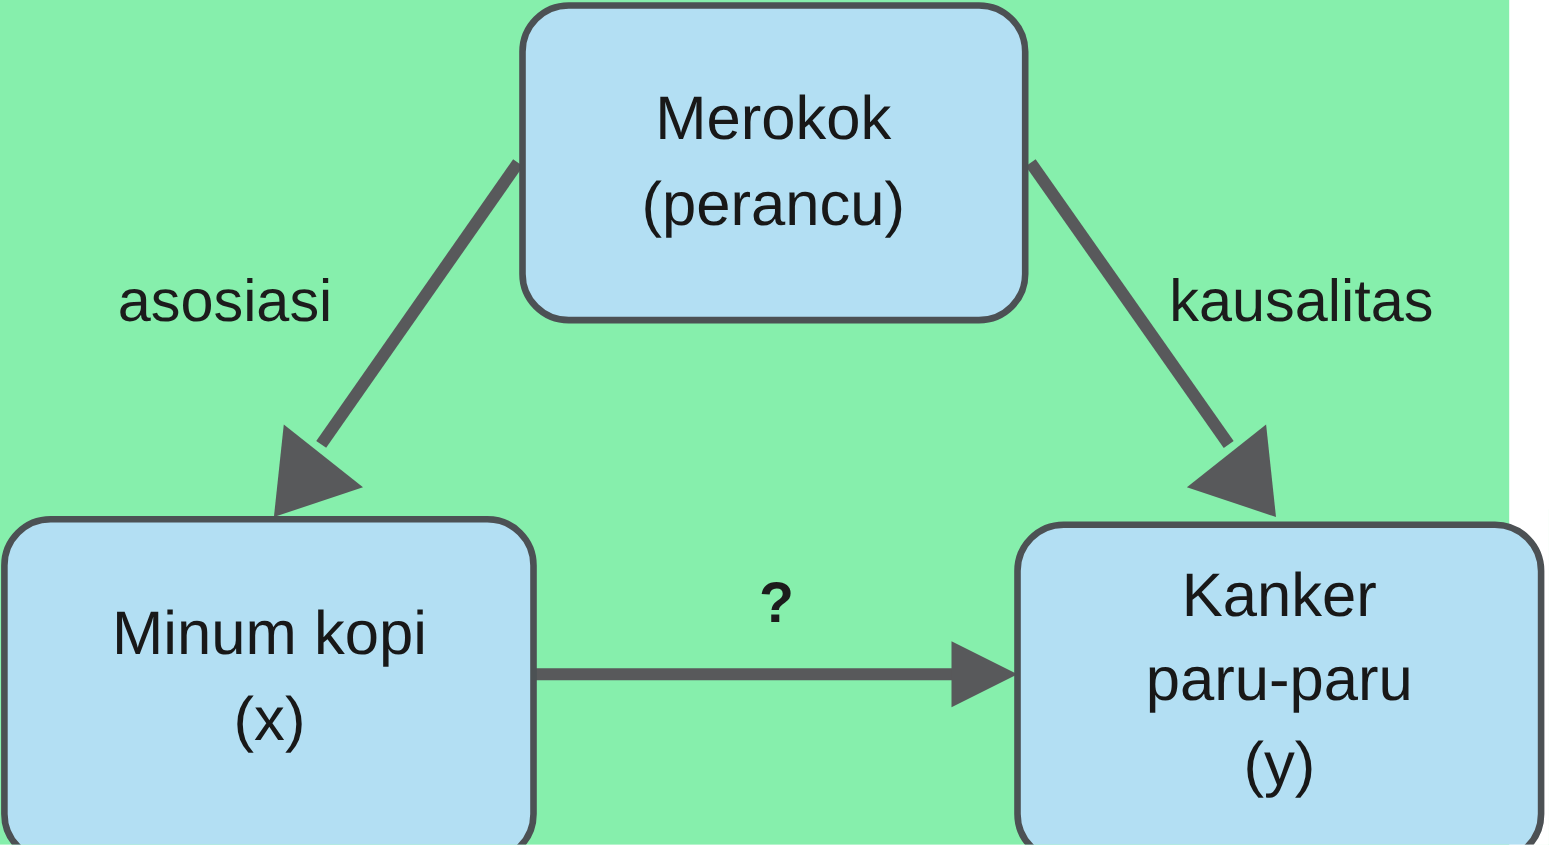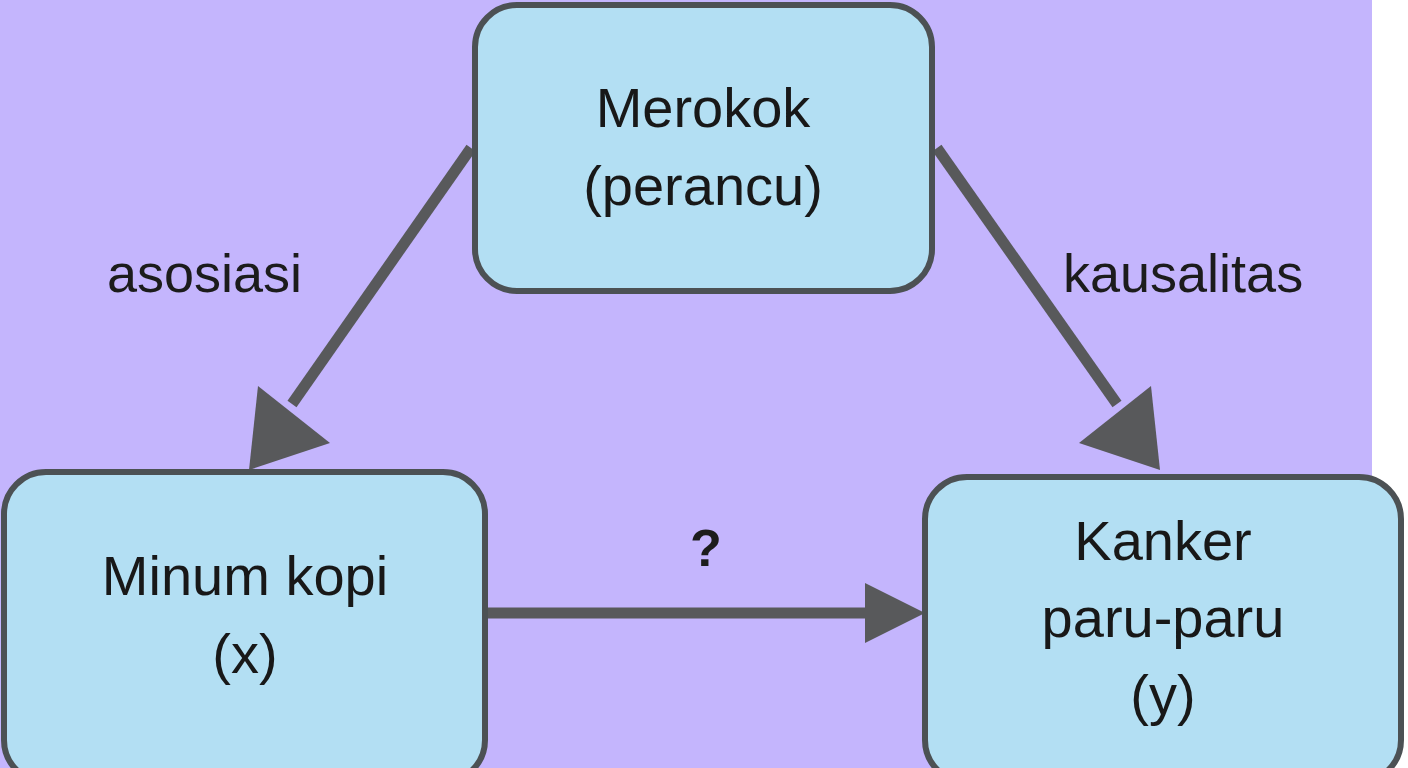--- a/index.html
+++ b/index.html
@@ -11,21 +11,21 @@
   body {
     width: 1408px;
     height: 768px;
     overflow: hidden;
     font-family: "Liberation Sans", sans-serif;
   }
   #diagram-root {
     position: relative;
     width: 1372px;
     height: 768px;
-    background: #c4b5fd;
+    background: #86efac;
   }
   #diagram-svg {
     position: absolute;
     top: 0;
     left: 0;
     width: 1408px;
     height: 768px;
     display: block;
   }
   .node-box {

